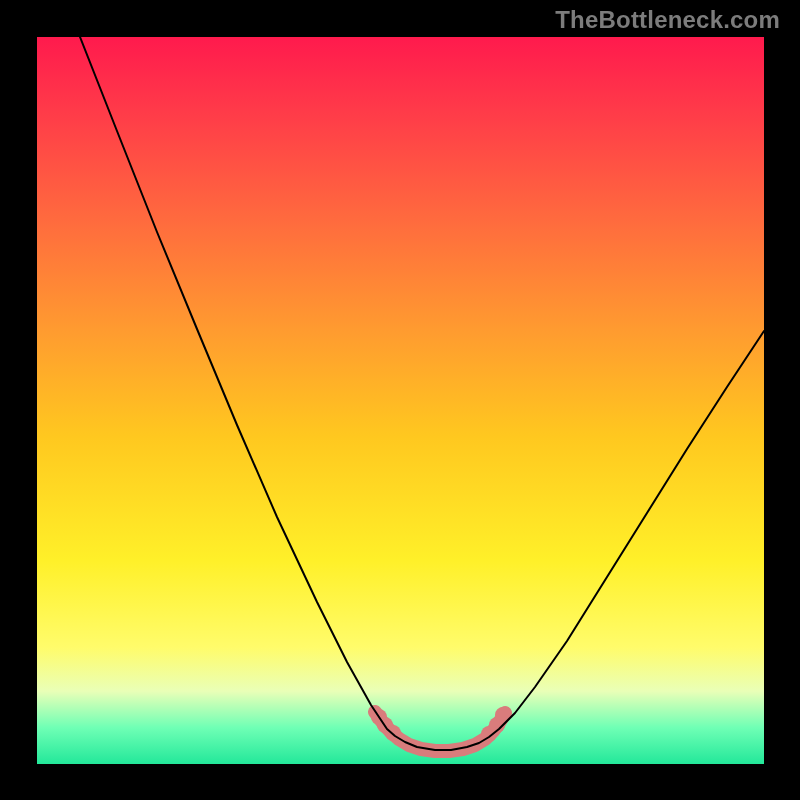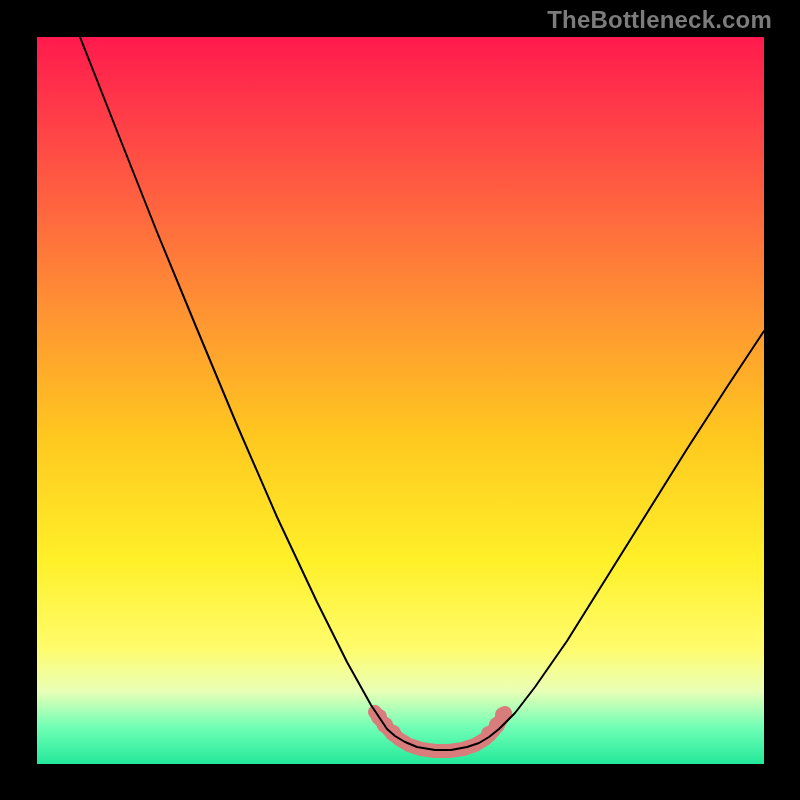--- a/index.html
+++ b/index.html
@@ -36,21 +36,21 @@
       #fff029 72%,
       #fffc6b 84%,
       #e9ffb7 90%,
       #6fffb5 95%,
       #23e89a 100%
     );
   }
   .watermark {
     position: absolute;
     top: 6px;
-    right: 28px;
+    right: 20px;
     color: #7c7c7c;
     font-weight: 600;
     font-size: 24px;
     letter-spacing: 0.2px;
   }
   svg.curve {
     position: absolute;
     left: 37px;
     top: 37px;
     width: 727px;

